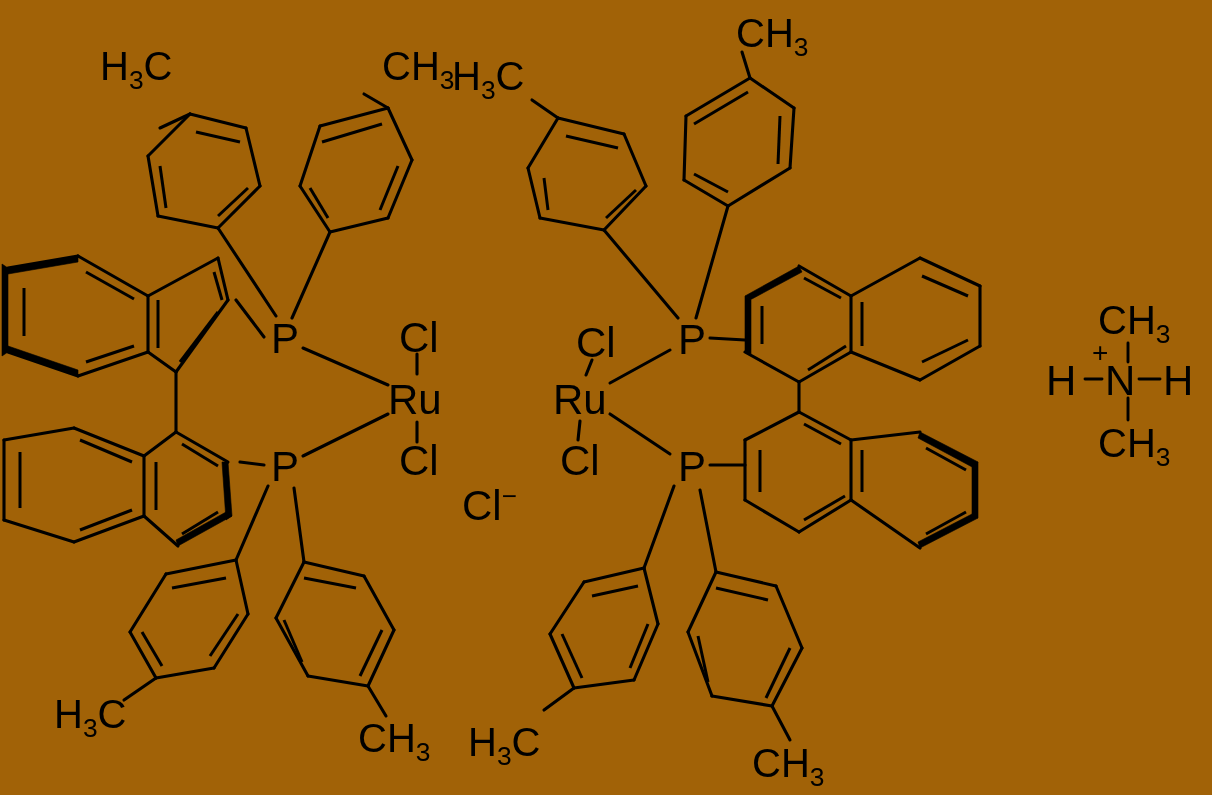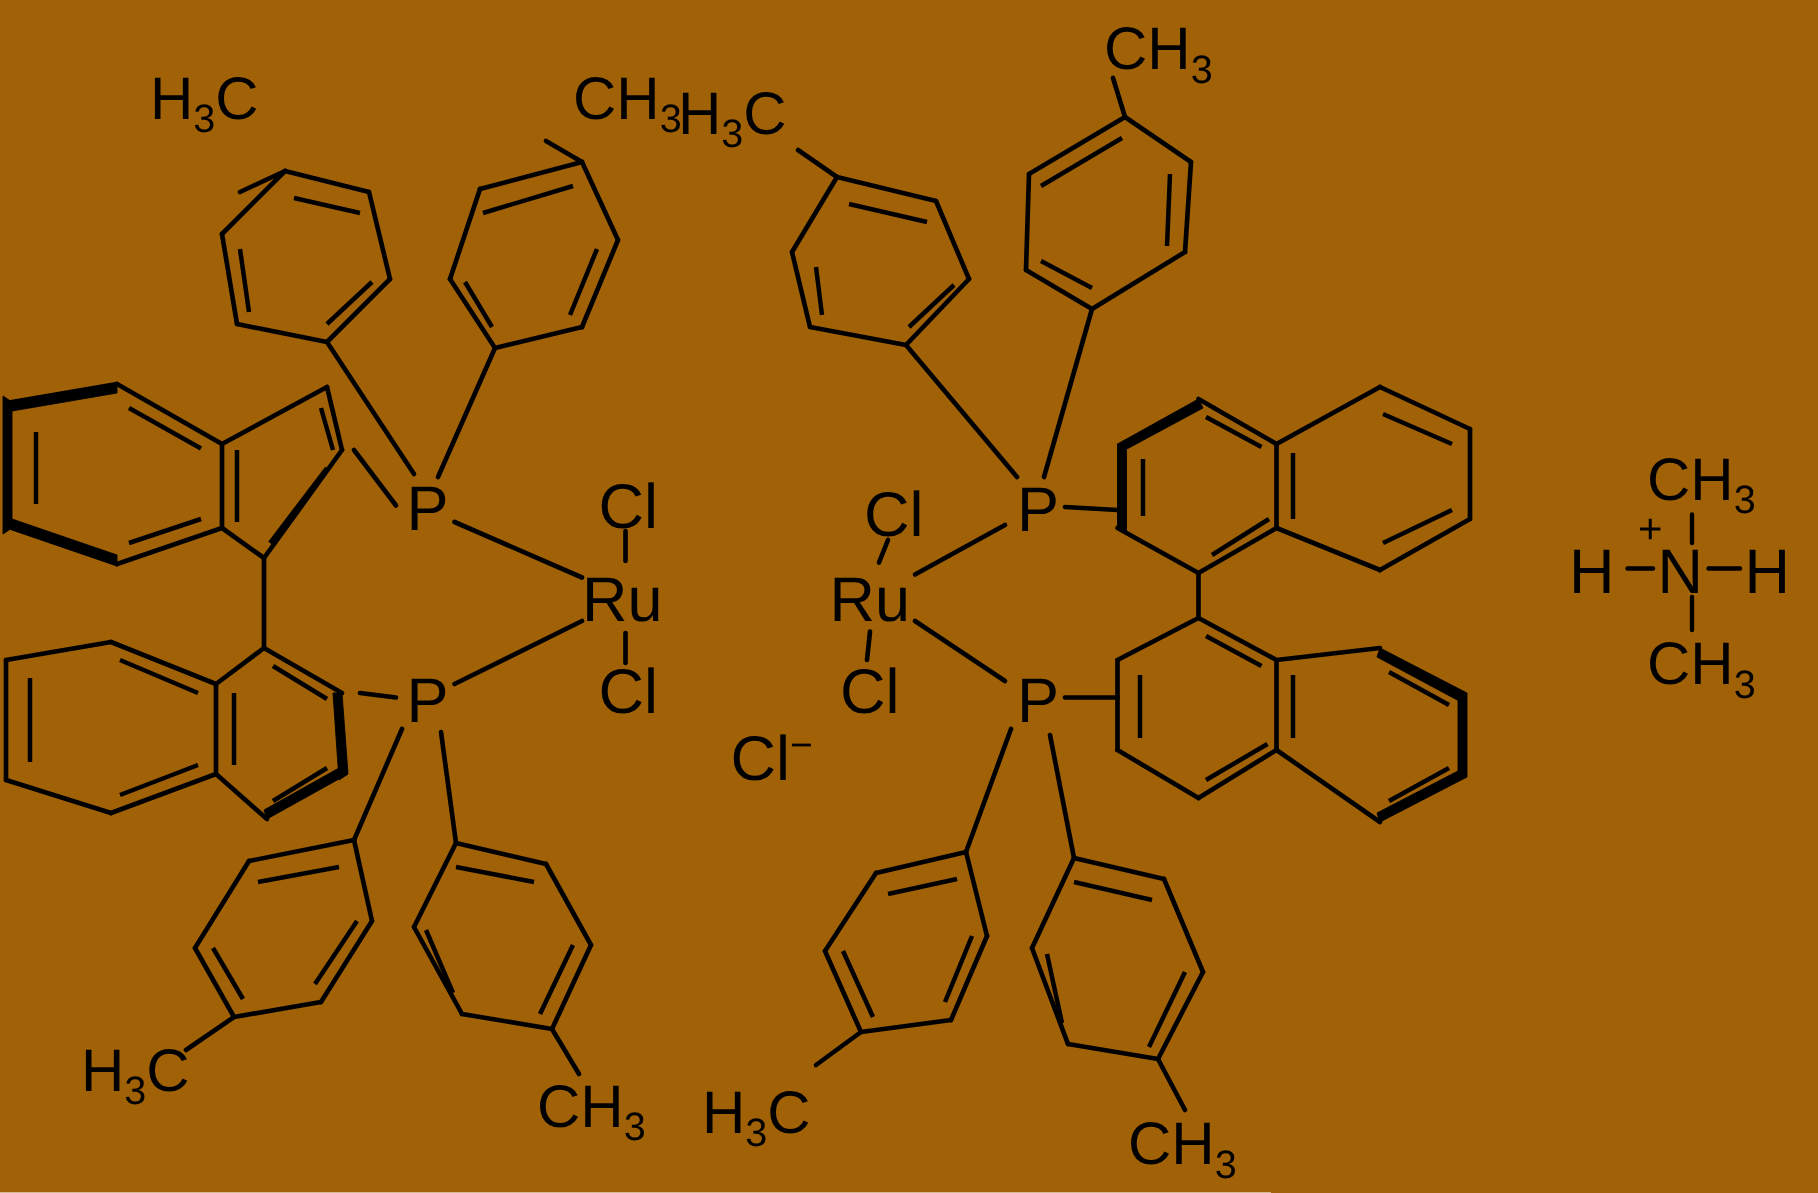--- a/index.html
+++ b/index.html
@@ -304,21 +304,21 @@
   <div style="position:absolute;left:678px;top:443px;font-size:42px;">P</div>
 
   <div style="position:absolute;left:388px;top:376px;font-size:42px;">Ru</div>
   <div style="position:absolute;left:553px;top:376px;font-size:42px;">Ru</div>
 
   <div style="position:absolute;left:399px;top:314px;font-size:42px;">Cl</div>
   <div style="position:absolute;left:399px;top:437px;font-size:42px;">Cl</div>
   <div style="position:absolute;left:576px;top:319px;font-size:42px;">Cl</div>
   <div style="position:absolute;left:560px;top:437px;font-size:42px;">Cl</div>
 
-  <div style="position:absolute;left:487px;top:481px;font-size:42px;"><span>Cl</span><sup style="font-size:0.62em;vertical-align:super;">−</sup></div>
+  <div style="position:absolute;left:462px;top:481px;font-size:42px;"><span>Cl</span><sup style="font-size:0.62em;vertical-align:super;">−</sup></div>
 
   <div style="position:absolute;left:1046px;top:357px;font-size:42px;">H</div>
   <div style="position:absolute;left:1105px;top:357px;font-size:42px;">N</div>
   <div style="position:absolute;left:1163px;top:357px;font-size:42px;">H</div>
   <div style="position:absolute;left:1092px;top:337px;font-size:28px;">+</div>
   <div style="position:absolute;left:1098px;top:298px;font-size:40px;"><span>C</span><span>H</span><sub style="font-size:0.66em;">3</sub></div>
   <div style="position:absolute;left:1098px;top:421px;font-size:40px;"><span>C</span><span>H</span><sub style="font-size:0.66em;">3</sub></div>
 
 </div>
 </div>

